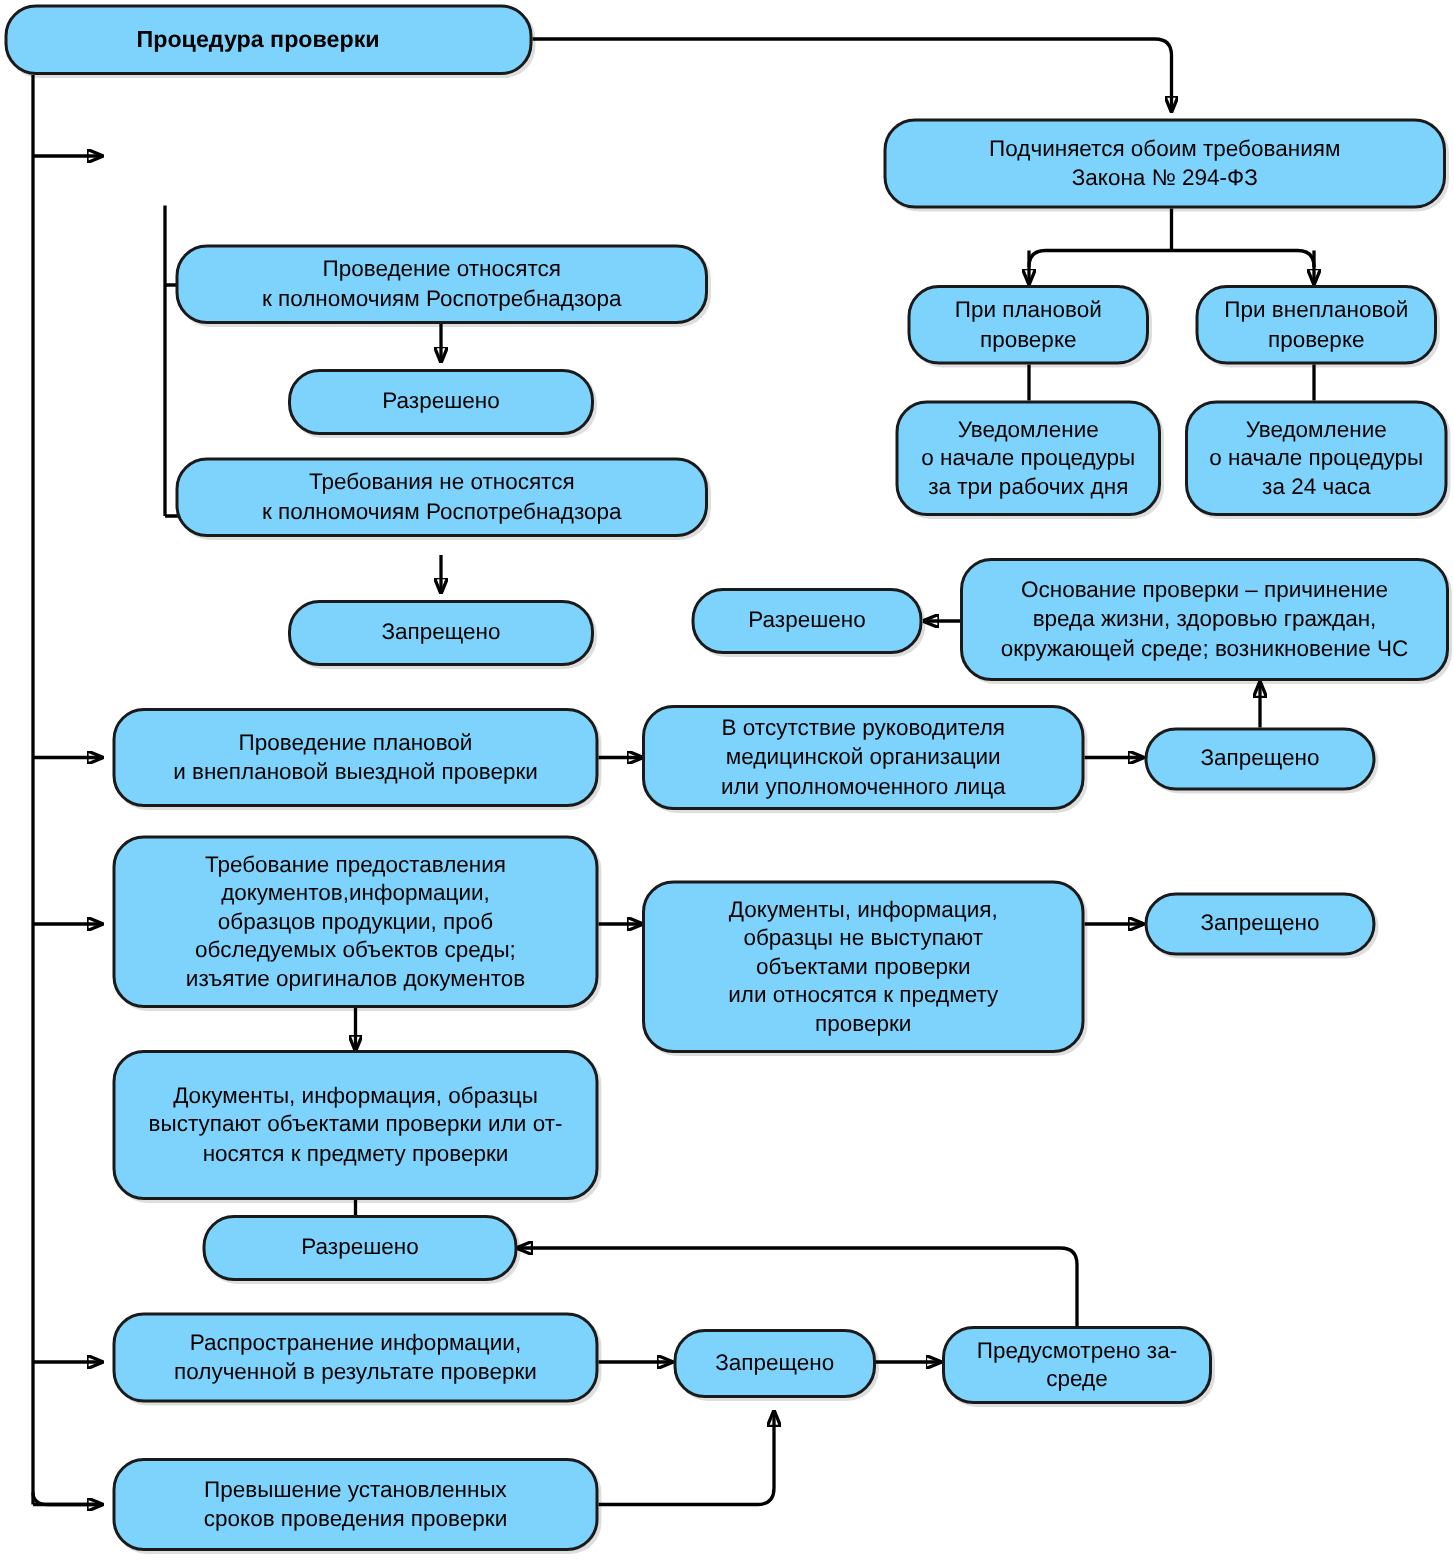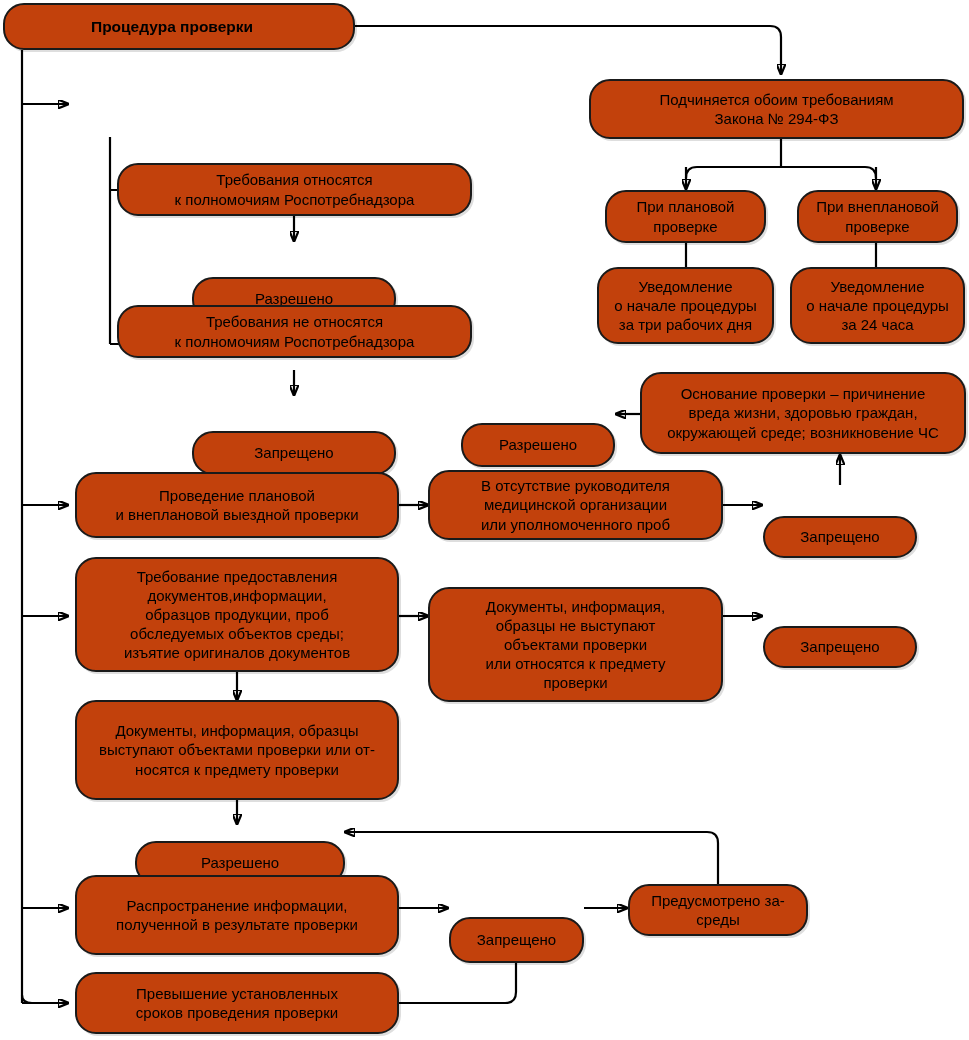--- a/index.html
+++ b/index.html
@@ -15,21 +15,21 @@
   #canvas {
     position: relative;
     width: 969px;
     height: 1040px;
     background: #ffffff;
     overflow: hidden;
   }
   .node {
     position: absolute;
     box-sizing: border-box;
-    background: #c2410c;
+    background: #7dd3fc;
     border: 2px solid #1a1a1a;
     border-radius: 21px;
     display: flex;
     align-items: center;
     justify-content: center;
     text-align: center;
     font-size: 15px;
     line-height: 1.28;
     color: #000000;
     padding: 3px 0;
@@ -41,21 +41,20 @@
     white-space: pre-line;
   }
   .node.title {
     font-weight: bold;
     font-size: 15.5px;
     justify-content: flex-start;
     padding-left: 86px;
   }
   .node.small {
     font-size: 15px;
-    margin-top: 31px;
   }
   svg#wires {
     position: absolute;
     left: 0;
     top: 0;
     width: 969px;
     height: 1040px;
     z-index: 1;
     pointer-events: none;
   }
@@ -127,21 +126,21 @@
 
     <path d="M399,1003 L505,1003 Q516,1003 516,992 L516,941" marker-end="url(#ah)"></path>
   </svg>
 
   <div class="node title" style="left:3px; top:3px; width:352px; height:47px;">
     <span class="txt">Процедура проверки</span>
   </div>
 
 
   <div class="node" style="left:117px; top:163px; width:355px; height:53px;">
-    <span class="txt">Требования относятся
+    <span class="txt">Проведение относятся
 к полномочиям Роспотребнадзора</span>
   </div>
 
   <div class="node small" style="left:192px; top:246px; width:204px; height:44px;">
     <span class="txt">Разрешено</span>
   </div>
 
   <div class="node" style="left:117px; top:305px; width:355px; height:53px;">
     <span class="txt">Требования не относятся
 к полномочиям Роспотребнадзора</span>
@@ -189,21 +188,21 @@
   </div>
 
   <div class="node" style="left:75px; top:472px; width:324px; height:66px;">
     <span class="txt">Проведение плановой
 и внеплановой выездной проверки</span>
   </div>
 
   <div class="node" style="left:428px; top:470px; width:295px; height:70px;">
     <span class="txt">В отсутствие руководителя
 медицинской организации
-или уполномоченного проб</span>
+или уполномоченного лица</span>
   </div>
 
   <div class="node small" style="left:763px; top:485px; width:154px; height:42px;">
     <span class="txt">Запрещено</span>
   </div>
 
   <div class="node" style="left:75px; top:557px; width:324px; height:115px;">
     <span class="txt">Требование предоставления
 документов,информации,
 образцов продукции, проб
@@ -226,32 +225,32 @@
   <div class="node" style="left:75px; top:700px; width:324px; height:100px;">
     <span class="txt">Документы, информация, образцы
 выступают объектами проверки или от-
 носятся к предмету проверки</span>
   </div>
 
   <div class="node small" style="left:135px; top:810px; width:210px; height:44px;">
     <span class="txt">Разрешено</span>
   </div>
 
-  <div class="node" style="left:75px; top:875px; width:324px; height:80px;">
+  <div class="node" style="left:75px; top:875px; width:324px; height:60px;">
     <span class="txt">Распространение информации,
 полученной в результате проверки</span>
   </div>
 
   <div class="node small" style="left:449px; top:886px; width:135px; height:46px;">
     <span class="txt">Запрещено</span>
   </div>
 
   <div class="node" style="left:628px; top:884px; width:180px; height:52px;">
     <span class="txt">Предусмотрено за-
-среды</span>
+среде</span>
   </div>
 
   <div class="node" style="left:75px; top:972px; width:324px; height:62px;">
     <span class="txt">Превышение установленных
 сроков проведения проверки</span>
   </div>
 
 </div>
 
 </body></html>

